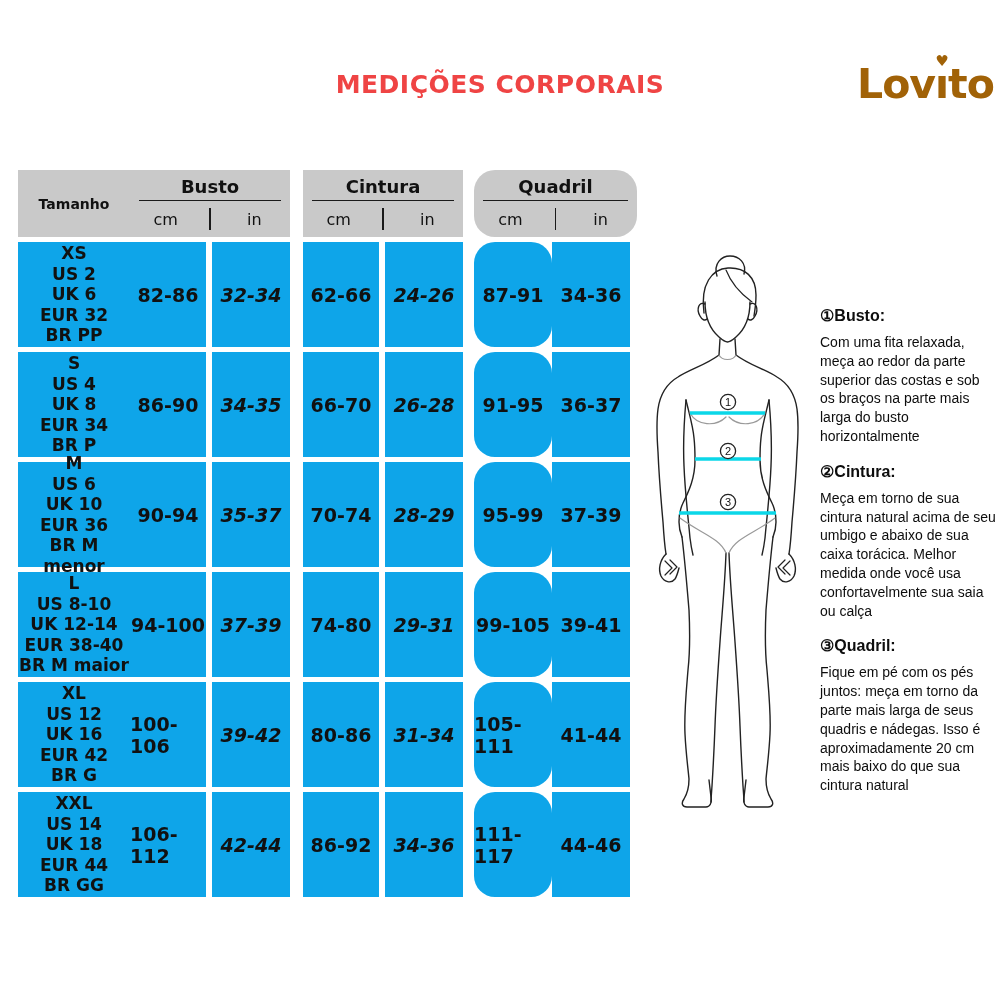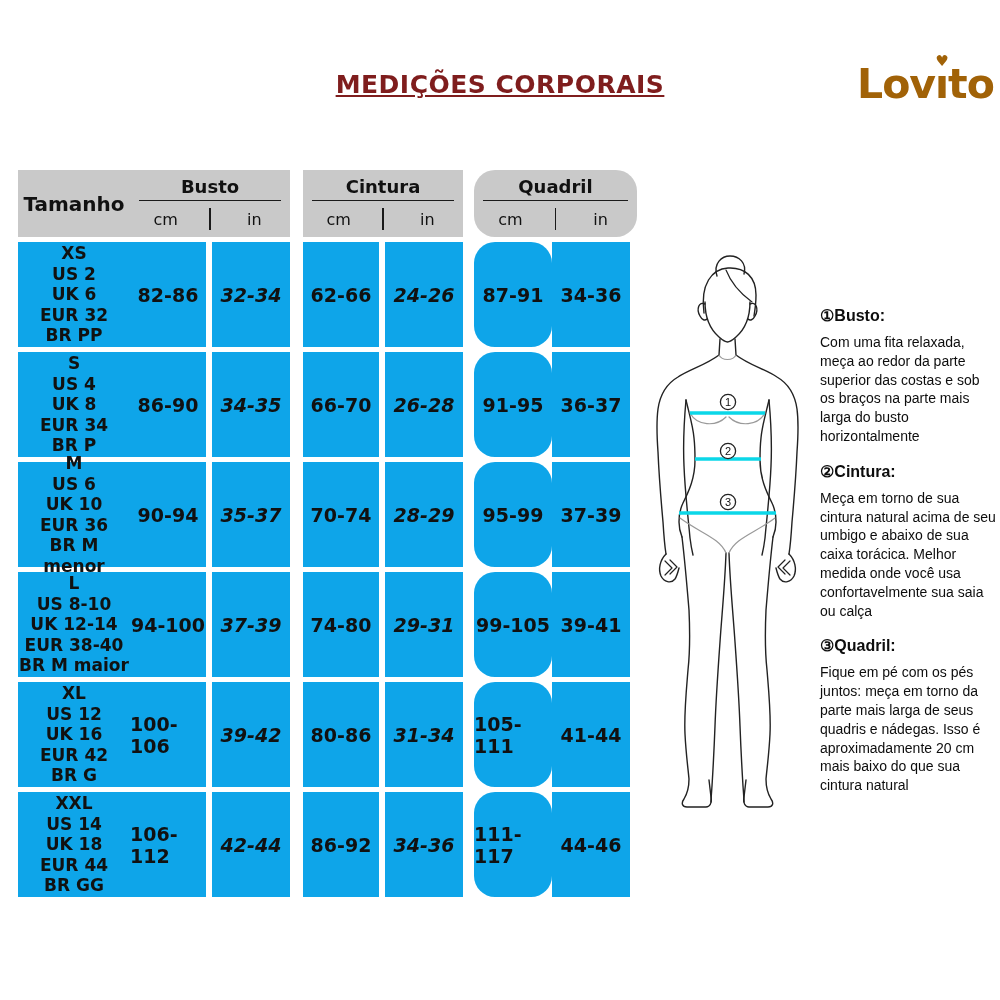--- a/index.html
+++ b/index.html
@@ -1,33 +1,33 @@
 <!DOCTYPE html>
 <html><head>
 <meta charset="utf-8">
 <style>
   html,body{margin:0;padding:0;background:#fff;}
   #page{position:relative;width:1000px;height:1000px;background:#fff;overflow:hidden;
         font-family:"DejaVu Sans","Liberation Sans",sans-serif;color:#111;}
 
   
   .page-title{position:absolute;left:250px;top:70px;width:500px;text-align:center;
-              font-size:25px;font-weight:800;letter-spacing:.5px;color:#7f1d1d;text-decoration:underline;}
+              font-size:25px;font-weight:800;letter-spacing:.5px;color:#ef4444;}
   .logo{position:absolute;left:857px;top:60px;font-size:41px;font-weight:800;color:#a16207;letter-spacing:-1px;}
   .logo .iwrap{position:relative;display:inline-block;}
   .logo .heart{position:absolute;left:50%;top:-6px;transform:translateX(-50%);font-size:15px;line-height:1;}
 
   
   .sizetable{position:absolute;left:18px;top:170px;}
   .hrow,.trow{display:flex;align-items:stretch;}
   .hrow{height:67px;margin-bottom:5px;}
   .trow{height:105px;margin-bottom:5px;}
   .hbox{background:#c9c9c9;}
   .size-hbox{width:112px;display:flex;align-items:center;justify-content:center;
-             font-size:20px;font-weight:700;}
+             font-size:14px;font-weight:700;}
   .ghead{display:flex;flex-direction:column;}
   .ghead .gtitle{font-size:18px;font-weight:700;text-align:center;padding-top:6px;height:24px;}
   .ghead .gline{border-top:1.6px solid #1a1a1a;margin:0 9px;}
   .ghead .gunits{flex:1;display:flex;align-items:center;gap:8px;}
   .ghead .unit{flex:1;text-align:center;font-size:16px;font-weight:400;}
   .ghead .vdiv{width:1.5px;height:22px;background:#1a1a1a;}
   .w160{width:160px;} .w163{width:163px;}
   .ml7{} .ml6{margin-left:6px;font-style:italic;} .ml13{margin-left:13px;} .ml11{margin-left:11px;border-radius:21px;}
 
   .cell{background:#0ea5e9;}

